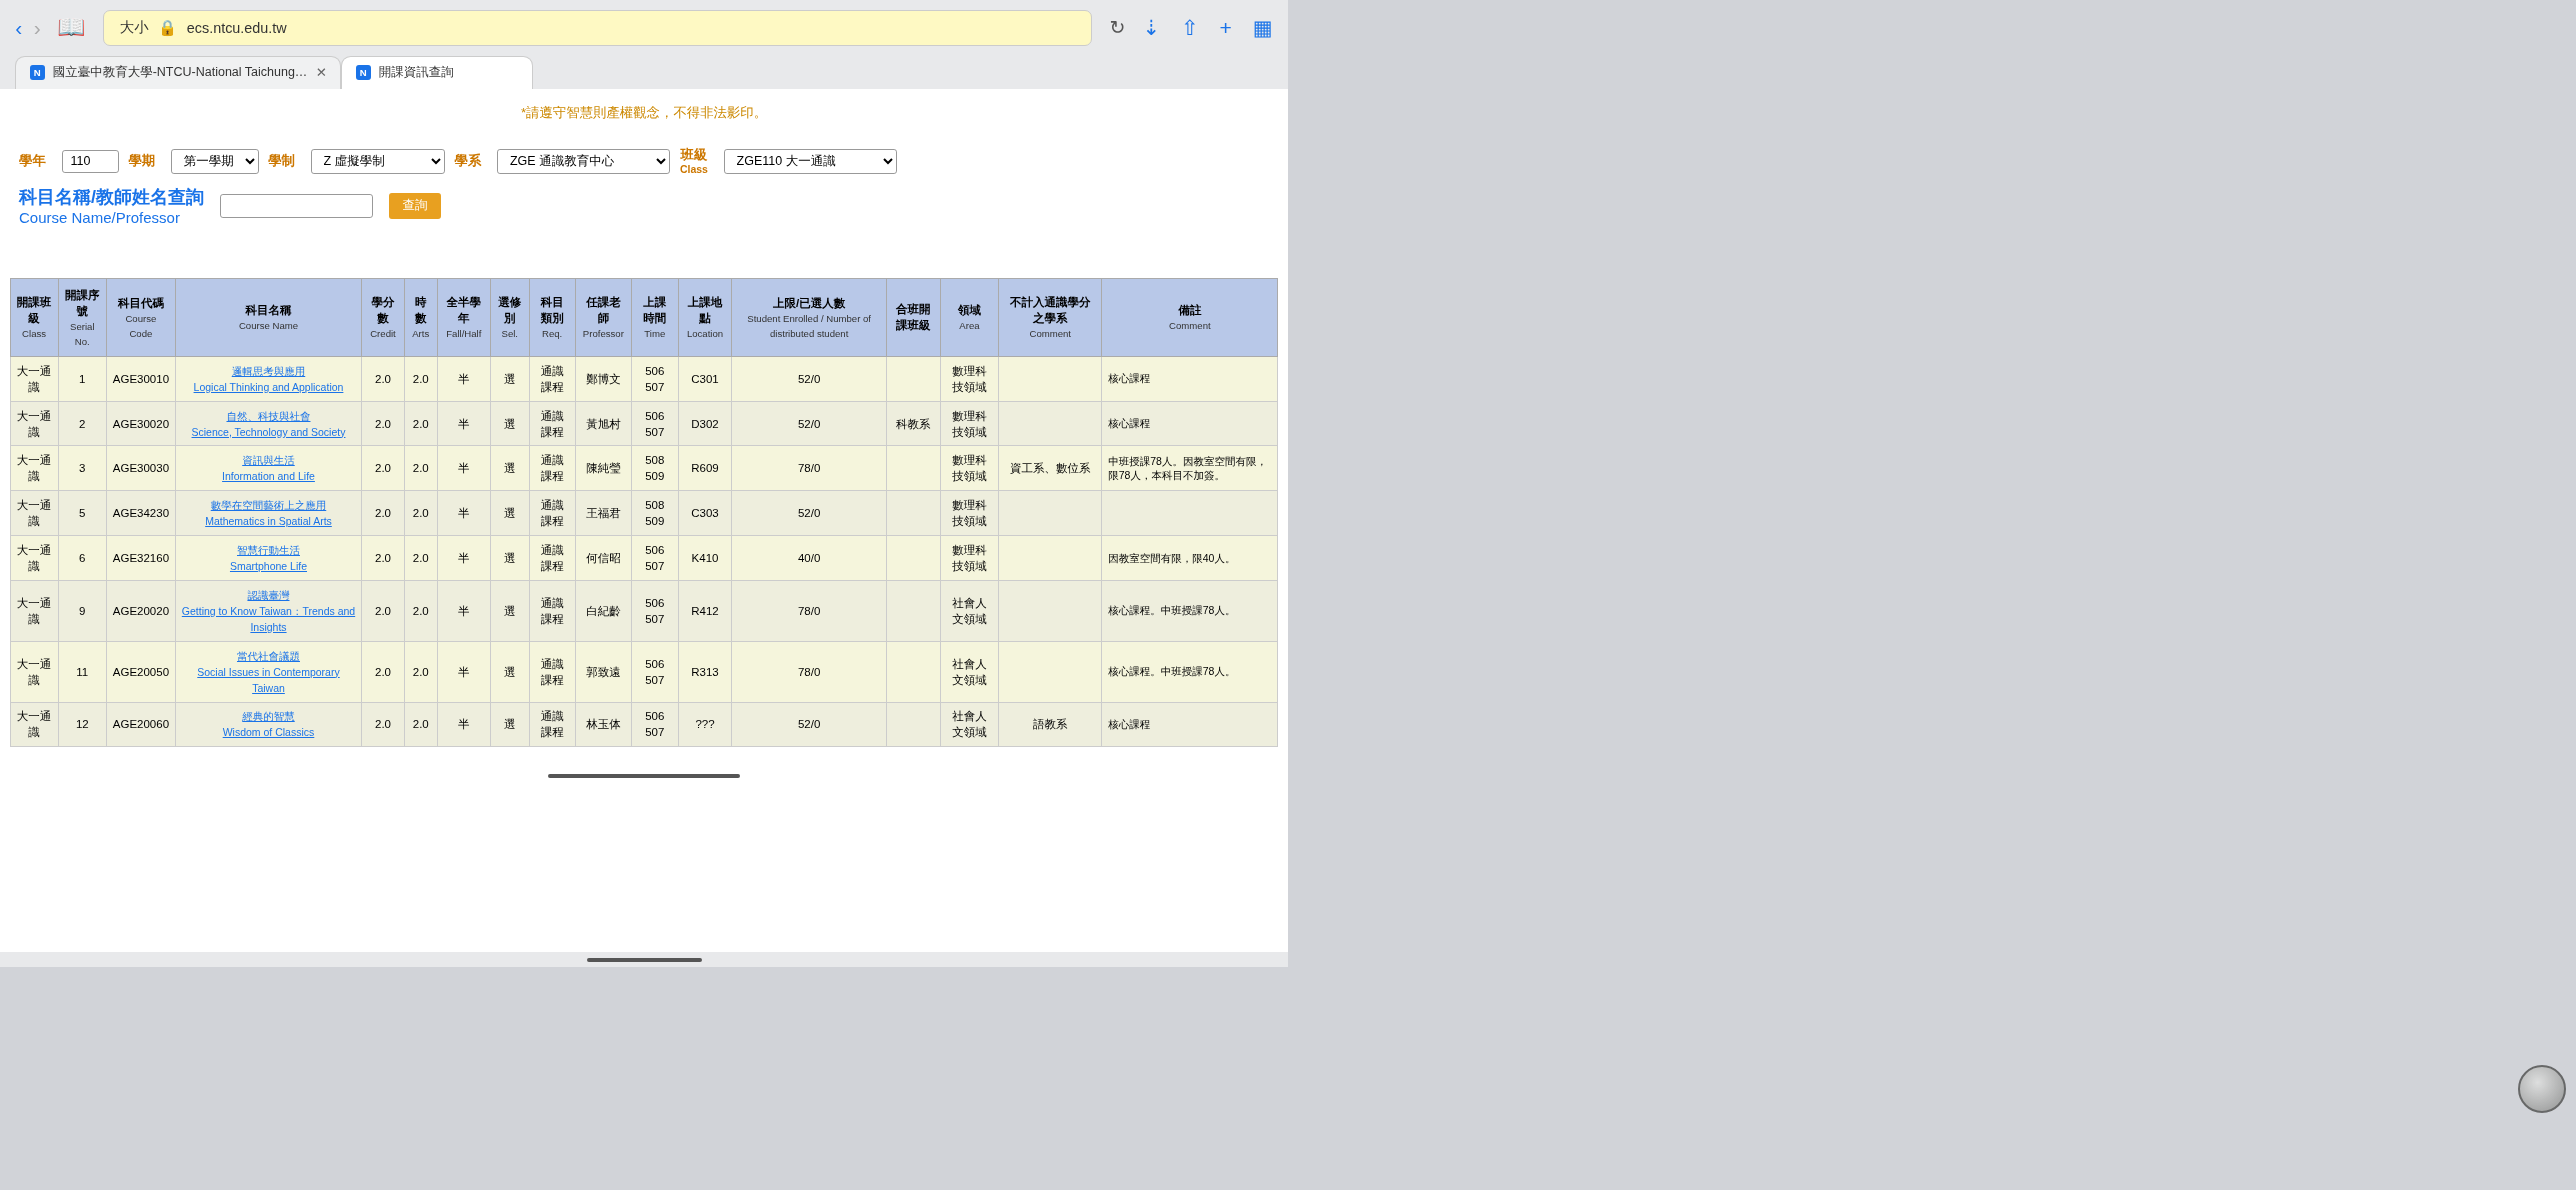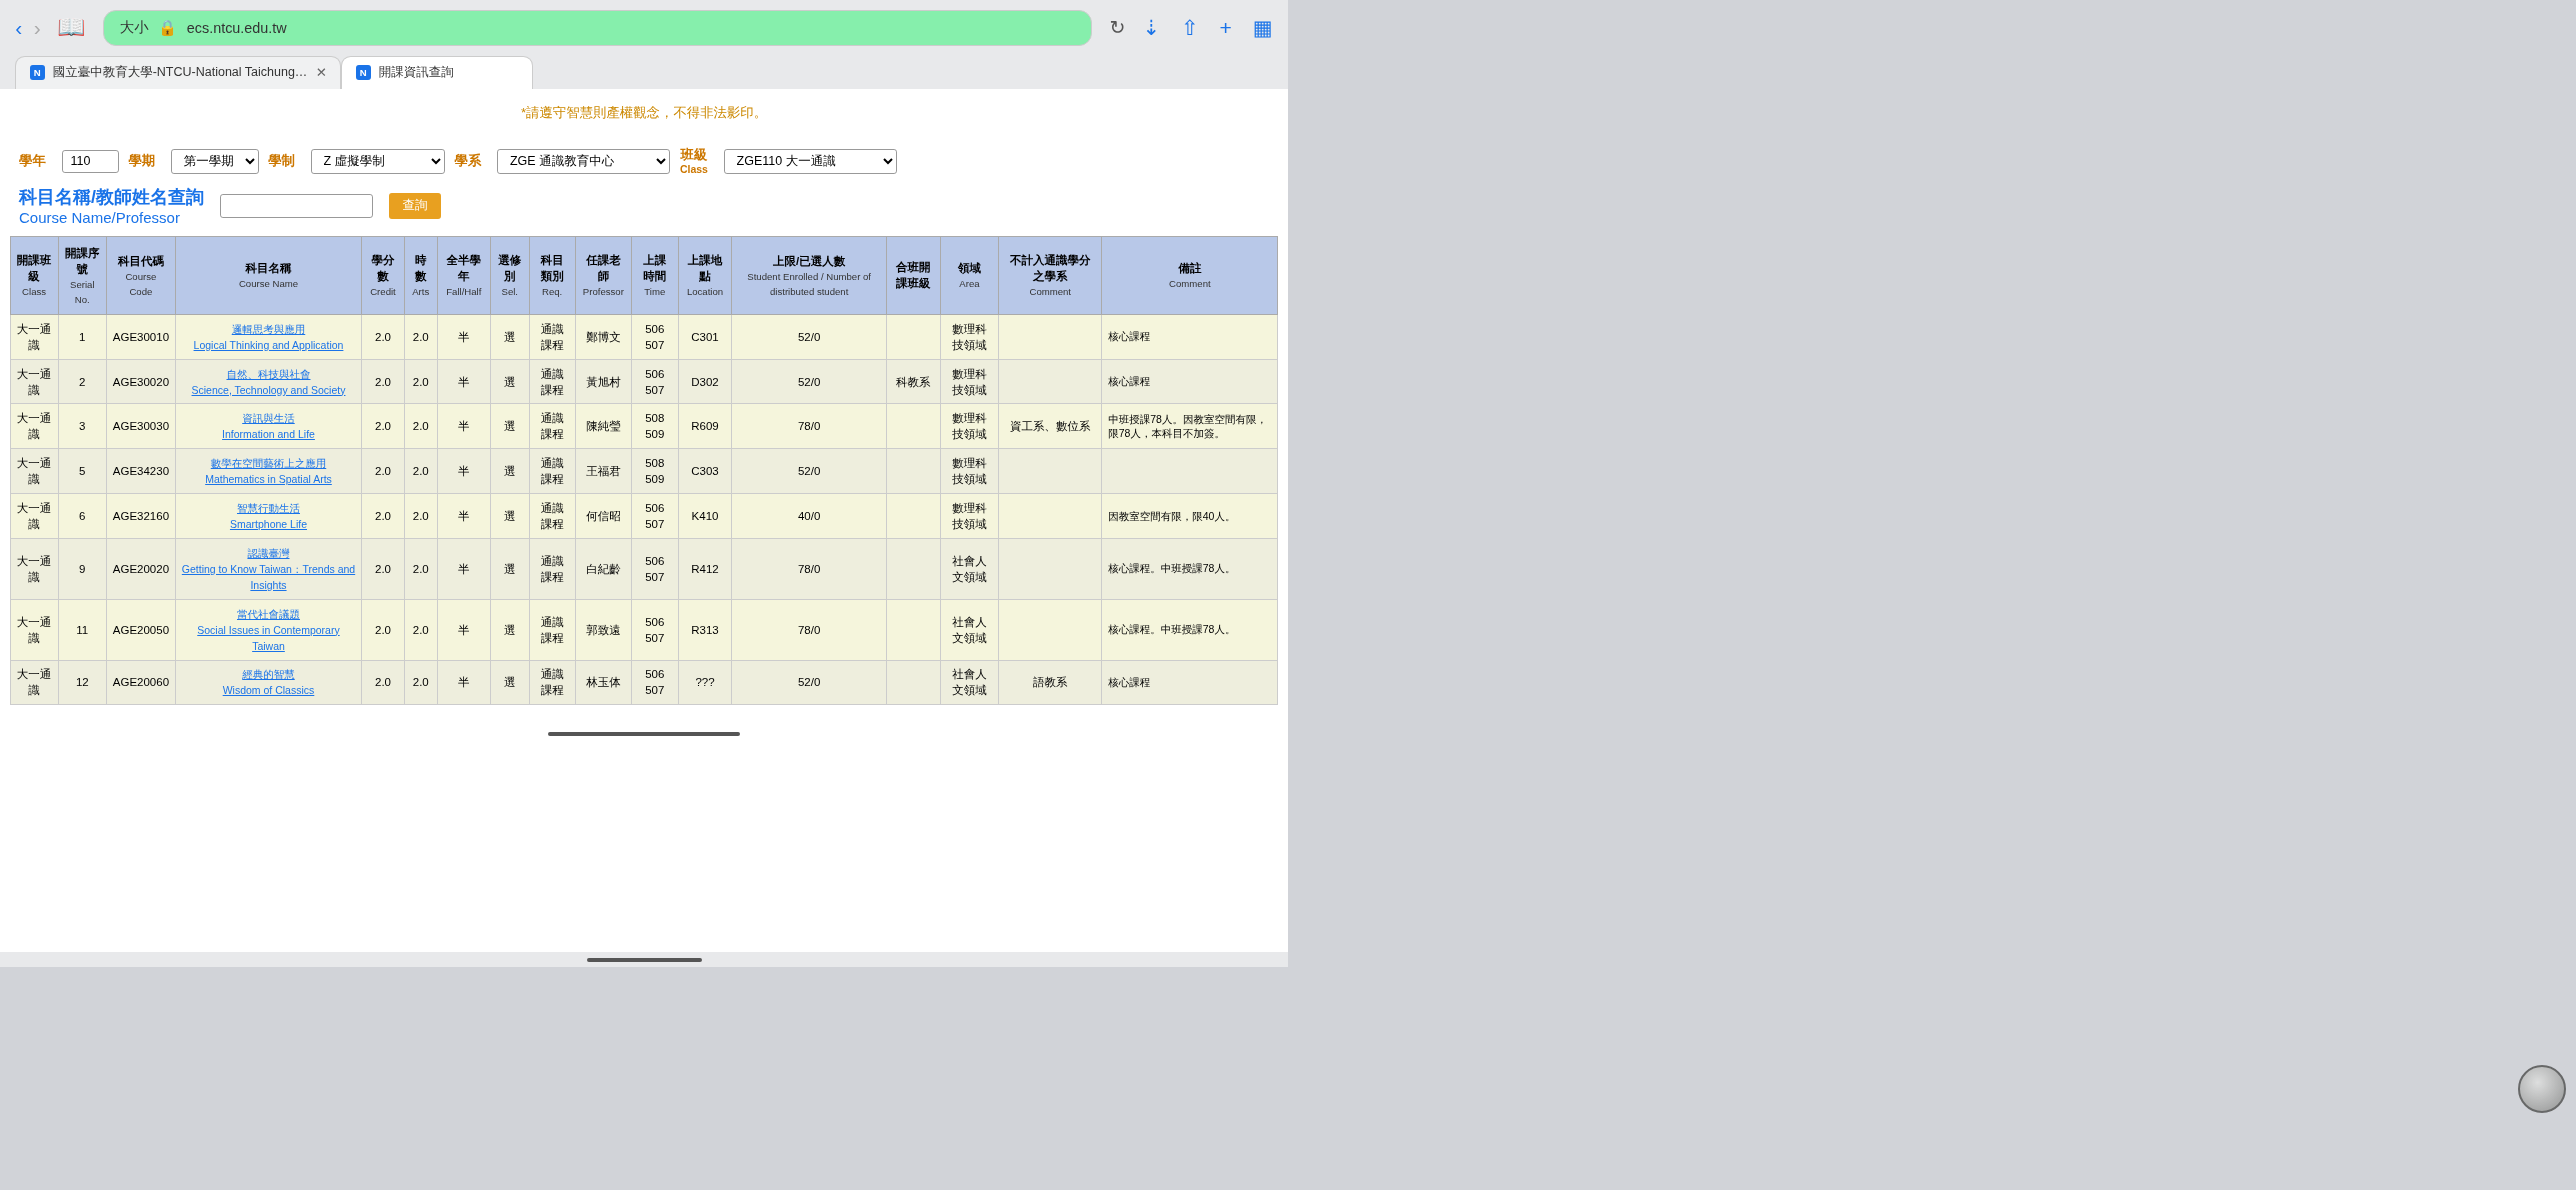--- a/index.html
+++ b/index.html
@@ -5,21 +5,21 @@
     * { box-sizing: border-box; margin: 0; padding: 0; }
     body { font-family: -apple-system, 'PingFang TC', 'Microsoft JhengHei', sans-serif; background: #d1d3d8; width: 1288px; overflow-x: hidden; }
 
     
     .browser-chrome { background: #e8e9eb; padding: 9.6px 15.3px 0; }
     .browser-top-bar { display: flex; align-items: center; gap: 17px; padding-bottom: 9.6px; }
     .nav-buttons { display: flex; gap: 11.5px; align-items: center; }
     .nav-btn { font-size: 21px; color: #1a73e8; background: none; border: none; cursor: pointer; line-height: 1; }
     .nav-btn.disabled { color: #aaa; cursor: default; }
     .book-icon { font-size: 23px; color: #1a73e8; }
-    .address-bar { flex: 1; background: #86efac; border-radius: 13px; display: flex; align-items: center; padding: 7.7px 15.3px; gap: 9.6px; font-size: 15.3px; border: 1px solid #ccc; }
+    .address-bar { flex: 1; background: #fef9c3; border-radius: 7px; display: flex; align-items: center; padding: 7.7px 15.3px; gap: 9.6px; font-size: 15.3px; border: 1px solid #ccc; }
     .address-text { color: #333; font-size: 14.4px; }
     .lock-icon { color: #555; }
     .url-text { color: #333; font-size: 14.4px; font-weight: 400; }
     .reload-btn { font-size: 19px; color: #555; background: none; border: none; cursor: pointer; }
     .browser-actions { display: flex; gap: 21px; align-items: center; }
     .browser-action-btn { font-size: 21px; color: #1a73e8; background: none; border: none; cursor: pointer; }
 
     
     .tab-bar { display: flex; align-items: center; background: #e8e9eb; padding: 0 0 0 0; gap: 0; }
     .tab { display: flex; align-items: center; gap: 7.7px; background: #f0f1f2; border-radius: 9.6px 9.6px 0 0; padding: 7.7px 13.4px; max-width: 326px; min-width: 192px; border: 1px solid #ccc; border-bottom: none; font-size: 12.5px; color: #333; position: relative; }
@@ -44,21 +44,21 @@
     .form-select-wide { width: 134px; }
     .form-select-wider { width: 173px; }
     .course-query-label { color: #1a73e8; font-size: 18px; font-weight: bold; }
     .course-query-sublabel { color: #1a73e8; font-size: 15px; }
     .search-input-box { border: 1px solid #999; border-radius: 2.9px; padding: 3.8px 77px 3.8px 7.7px; font-size: 12.5px; width: 153px; }
     .search-btn { background: #e8a020; color: white; border: none; border-radius: 2.9px; padding: 4.8px 13.4px; font-size: 12.5px; cursor: pointer; }
     .class-label { display: flex; flex-direction: column; align-items: center; }
     .class-label span { color: #cc7700; font-size: 13.4px; font-weight: bold; line-height: 1.2; }
 
     
-    .table-wrapper { overflow-x: auto; padding: 0 9.6px 19px; }
+    .table-wrapper { overflow-x: auto; padding: 0 9.6px 19px; margin-top: 42px; }
     table { width: 100%; border-collapse: collapse; font-size: 11.5px; }
     thead tr { background: #b8c8e8; }
     thead th { padding: 7.7px 5.8px; text-align: center; font-weight: normal; font-size: 10.5px; border: 1px solid #aaa; line-height: 1.4; vertical-align: middle; }
     thead th .th-main { font-size: 11.5px; font-weight: bold; }
     thead th .th-sub { font-size: 9.6px; color: #333; }
     tbody tr { background: #f5f5dc; }
     tbody tr:nth-child(even) { background: #eeeedd; }
     tbody td { padding: 5.8px 5.8px; text-align: center; border: 1px solid #ccc; vertical-align: middle; font-size: 11.5px; line-height: 1.4; }
     tbody td a { color: #1a73e8; text-decoration: underline; font-size: 10.5px; }
     .comment-td { text-align: left; font-size: 10.5px; line-height: 1.4; }

